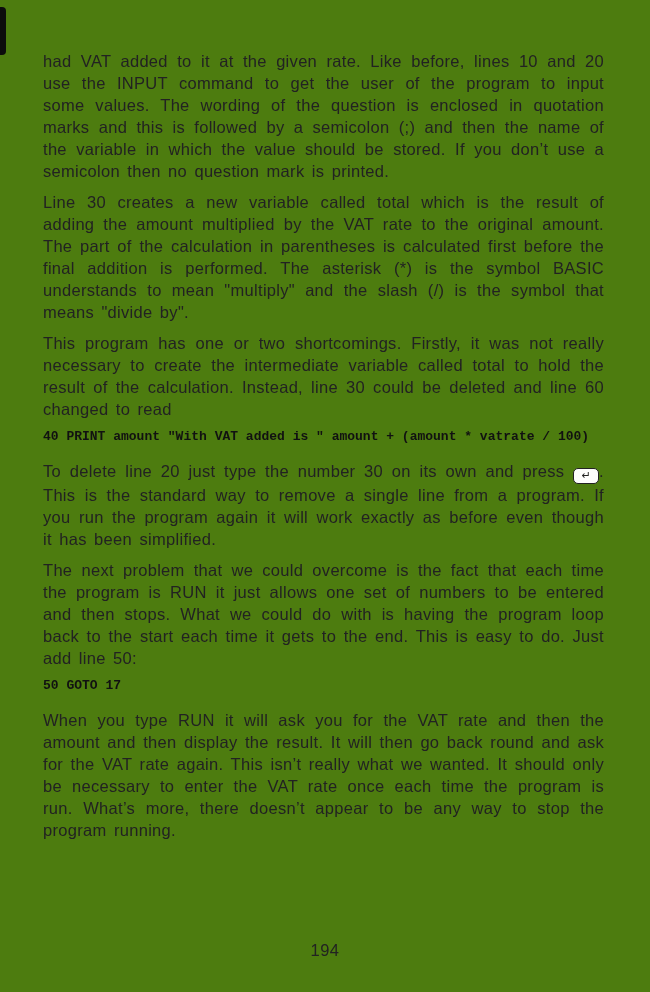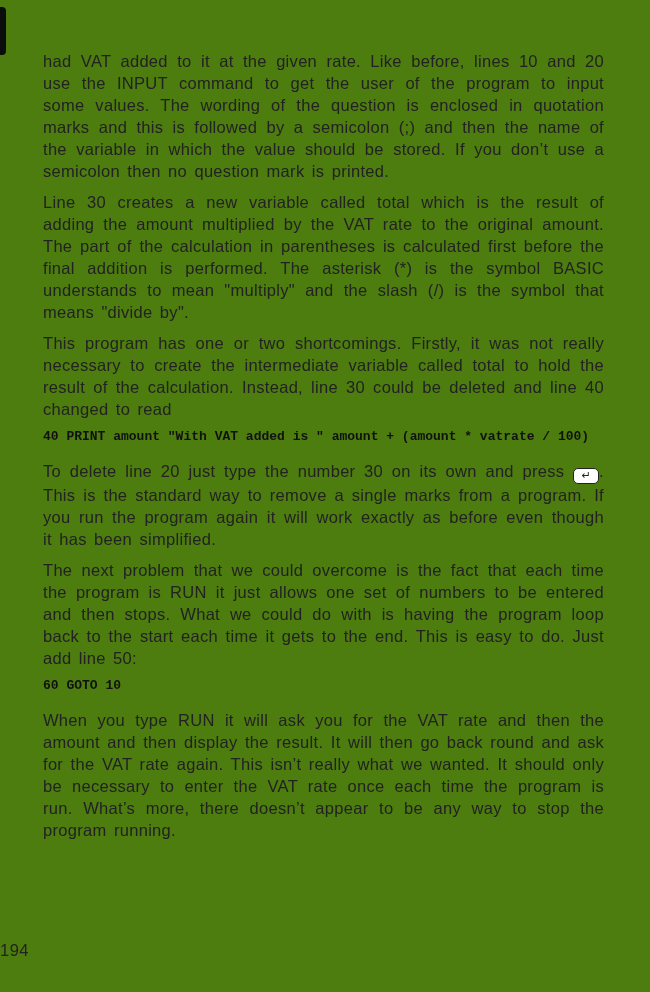--- a/index.html
+++ b/index.html
@@ -66,48 +66,49 @@
     letter-spacing: 0;
     word-spacing: 0;
     padding: 0 2px;
     background: #fdfdfc;
   }
   .page-number {
     position: absolute;
     top: 941px;
     left: 0;
     width: 100%;
+    text-align: center;
     font-size: 16.5px;
     letter-spacing: 0.5px;
     color: #222222;
   }
 </style>
 </head>
 <body>
 
 <div class="page">
 
   <div class="corner-mark"></div>
 
   <div class="content">
 
     <p class="body">had VAT added to it at the given rate. Like before, lines 10 and 20 use the INPUT command to get the user of the program to input some values. The wording of the question is enclosed in quotation marks and this is followed by a semicolon (;) and then the name of the variable in which the value should be stored. If you don’t use a semicolon then no question mark is printed.</p>
 
     <p class="body">Line 30 creates a new variable called total which is the result of adding the amount multiplied by the VAT rate to the original amount. The part of the calculation in parentheses is calculated first before the final addition is performed. The asterisk (*) is the symbol BASIC understands to mean "multiply" and the slash (/) is the symbol that means "divide by".</p>
 
 
-    <p class="body">This program has one or two shortcomings. Firstly, it was not really necessary to create the intermediate variable called total to hold the result of the calculation. Instead, line 30 could be deleted and line 40 changed to read</p>
+    <p class="body">This program has one or two shortcomings. Firstly, it was not really necessary to create the intermediate variable called total to hold the result of the calculation. Instead, line 30 could be deleted and line 60 changed to read</p>
 
     <p class="code">40 PRINT amount "With VAT added is " amount + (amount * vatrate / 100)</p>
 
-    <p class="body"><span>To delete line 20 just type the number 30 on its own and press </span><span class="key"><span>↵</span></span><span>. This is the standard way to remove a single marks from a program. If you run the program again it will work exactly as before even though it has been simplified.</span></p>
+    <p class="body"><span>To delete line 20 just type the number 30 on its own and press </span><span class="key"><span>↵</span></span><span>. This is the standard way to remove a single line from a program. If you run the program again it will work exactly as before even though it has been simplified.</span></p>
 
     <p class="body">The next problem that we could overcome is the fact that each time the program is RUN it just allows one set of numbers to be entered and then stops. What we could do with is having the program loop back to the start each time it gets to the end. This is easy to do. Just add line 50:</p>
 
-    <p class="code">60 GOTO 10</p>
+    <p class="code">50 GOTO 17</p>
 
     <p class="body">When you type RUN it will ask you for the VAT rate and then the amount and then display the result. It will then go back round and ask for the VAT rate again. This isn’t really what we wanted. It should only be necessary to enter the VAT rate once each time the program is run. What’s more, there doesn’t appear to be any way to stop the program running.</p>
 
   </div>
 
   <div class="page-number">194</div>
 
 </div>
 
 </body></html>

